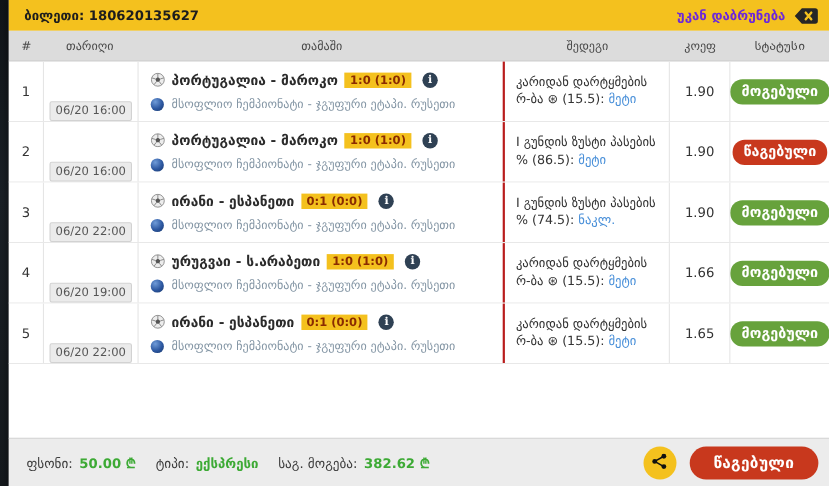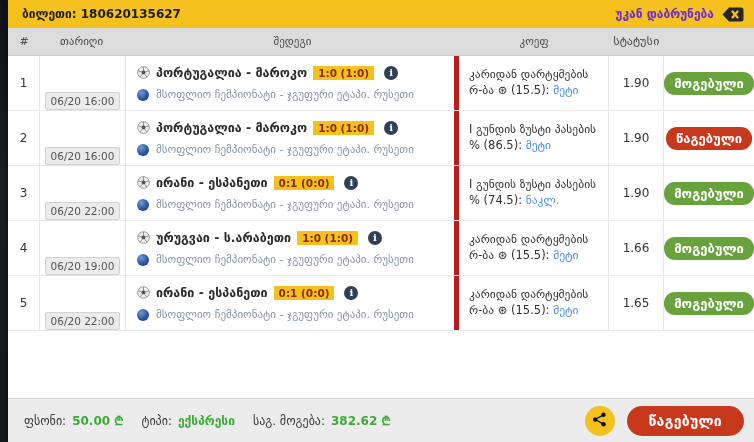--- a/index.html
+++ b/index.html
@@ -49,21 +49,21 @@
     align-items:center;
   }
   .cell { height:100%; display:flex; align-items:center; }
   .c-num { justify-content:center; font-size:12px; color:#333; border-right:1px solid #e5e5e5; }
   .c-date { justify-content:center; border-right:1px solid #e5e5e5; }
   .date-box {
     font-size:10.5px; color:#555; background:#ebebeb;
     border:1px solid #d2d2d2; border-radius:2px; padding:2px 5px; white-space:nowrap;margin-top:36px;
   }
   .c-game { flex-direction:column; align-items:stretch; justify-content:center;
-    padding:3px 6px 3px 10px; border-right:5px solid #b91c1c; gap:8px; }
+    padding:3px 6px 3px 10px; border-right:2px solid #b91c1c; gap:8px; }
   .g-line { display:flex; align-items:center; gap:6px; }
   .match-name { font-size:12.5px; font-weight:bold; color:#2b2b2b; white-space:nowrap; }
   .score-badge {
     font-size:10.5px; font-weight:bold; color:#8a2b00;
     background:var(--accent,#f4c11e); padding:1px 5px; border-radius:0; white-space:nowrap;
   }
   .info-icon {
     width:14px; height:14px; border-radius:50%; background:#2f4154;
     color:#fff; font-size:10px; font-weight:bold; font-family:"DejaVu Serif","Liberation Serif",serif;
     display:inline-flex; align-items:center; justify-content:center; cursor:pointer; margin-left:4px;
@@ -121,20 +121,21 @@
           <path d="M7 0.5 H19 a2.5 2.5 0 0 1 2.5 2.5 V12 a2.5 2.5 0 0 1 -2.5 2.5 H7 L0.5 7.5 Z" fill="#262626"></path>
           <path d="M10.5 4.5 L15.5 10.5 M15.5 4.5 L10.5 10.5" stroke="#f4c11e" stroke-width="2.2" stroke-linecap="round"></path>
         </svg>
       </span>
     </div>
   </header>
 
   <div class="thead">
     <span class="th-num">#</span>
     <span class="th-date">თარიღი</span>
+    <span class="th-game">თამაში</span>
     <span class="th-result">შედეგი</span>
     <span class="th-coef">კოეფ</span>
     <span class="th-status">სტატუსი</span>
   </div>
 
   <div class="tbody">
   <div class="trow">
     <div class="cell c-num">1</div>
     <div class="cell c-date">
       <span class="date-box">06/20 16:00</span>

